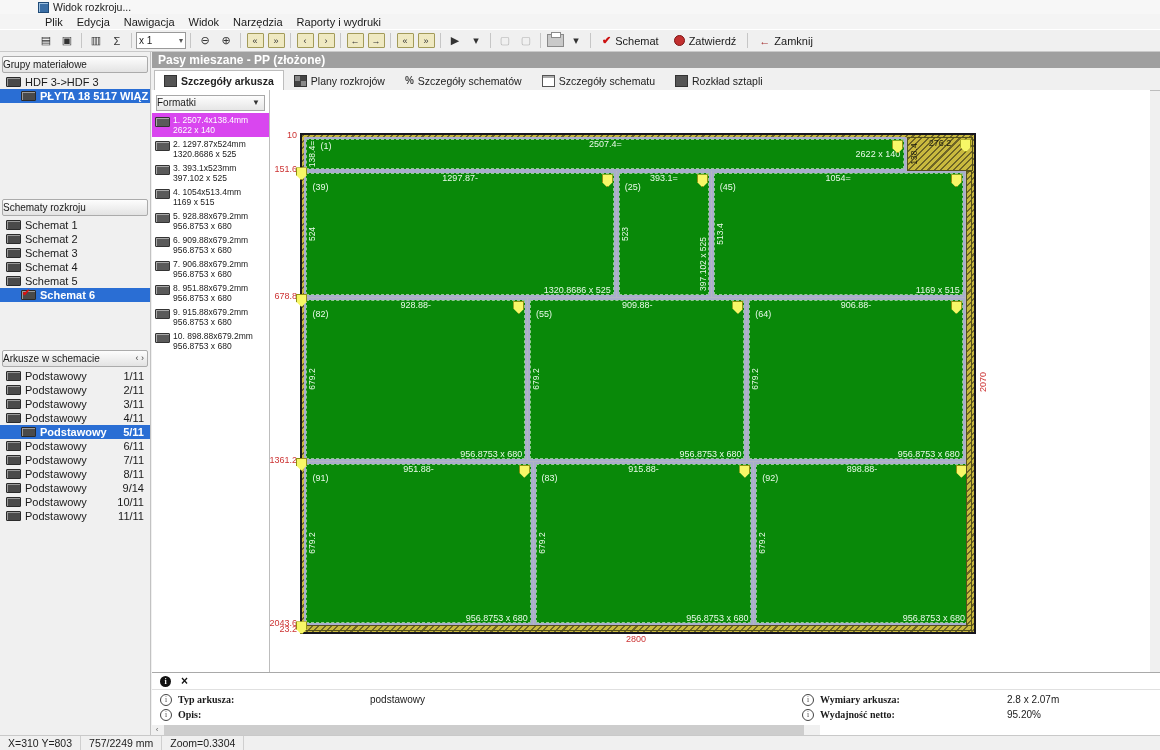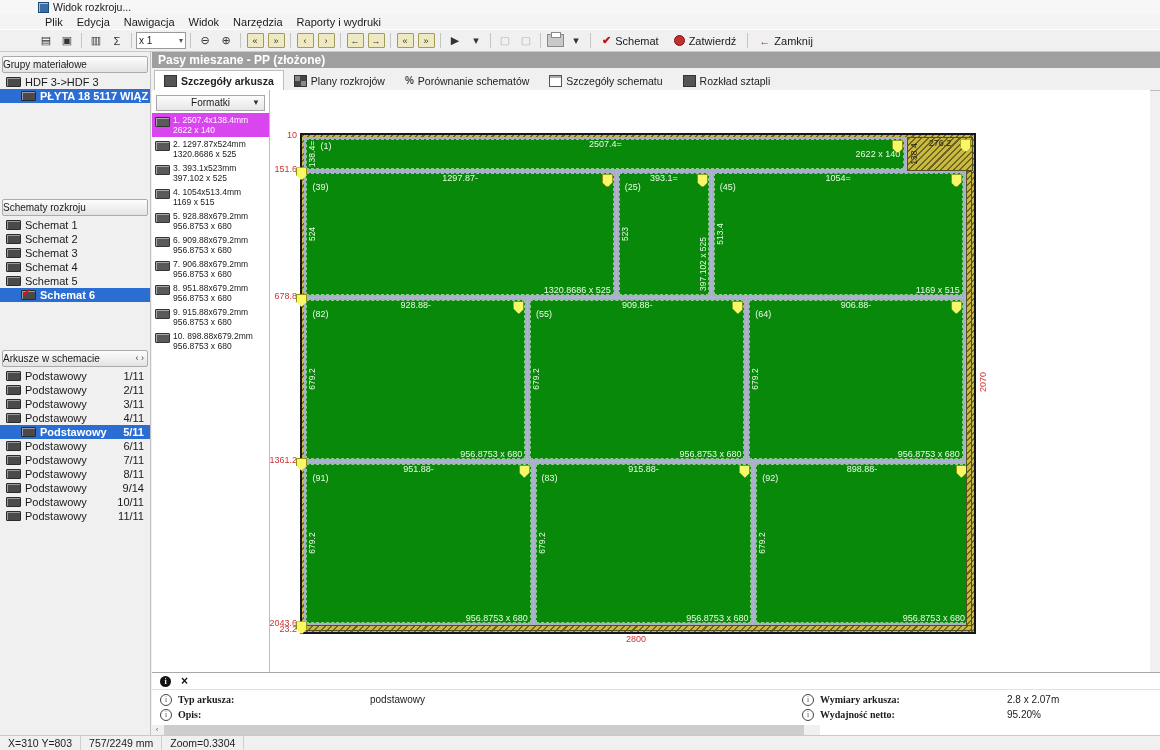--- a/index.html
+++ b/index.html
@@ -38,21 +38,21 @@
   #tabs{position:absolute;left:152px;top:68px;right:0;height:22px;background:#f0f0f0;border-bottom:1px solid #bdbdbd;display:flex;align-items:flex-end;padding-left:2px;}
   .tab{display:flex;align-items:center;gap:4px;height:19px;padding:0 9px;font-size:10.5px;border:1px solid transparent;border-bottom:none;cursor:default;color:#222;}
   .tab.active{background:#fff;border-color:#bdbdbd;font-weight:bold;}
   .tabicon{width:11px;height:10px;display:inline-block;}
   .ti-grid{background:linear-gradient(#555,#555),#999;background-size:100% 3px;background-repeat:repeat-y;border:1px solid #333;}
   .ti-quads{background:conic-gradient(#444 0 25%,#888 0 50%,#444 0 75%,#888 0);border:1px solid #333;}
   .ti-pct{background:none;border:none;color:#444;font-size:10px;font-weight:bold;width:auto;height:auto;line-height:10px;}
   .ti-doc{background:#fff;border:1px solid #555;box-shadow:inset 0 2px 0 #aaa;}
   
   #formatki{position:absolute;left:152px;top:90px;width:117px;bottom:78px;background:#fff;border-right:1px solid #bdbdbd;overflow:hidden;}
-  #fmt-header{margin:5px 4px 2px 4px;height:14px;line-height:14px;font-size:10px;text-align:center;background:linear-gradient(#fdfdfd,#e6e6e6);border:1px solid #a8a8a8;position:relative;}
+  #fmt-header{margin:5px 4px 2px 4px;height:14px;line-height:14px;font-size:10px;background:linear-gradient(#fdfdfd,#e6e6e6);border:1px solid #a8a8a8;position:relative;}
   #fmt-header .chev{position:absolute;right:4px;top:0;font-size:8px;color:#333;}
   .fmt{display:flex;gap:3px;padding:2px 2px 2px 3px;cursor:default;}
   .fmt .ico{flex:0 0 13px;width:13px;height:8px;margin-top:2px;background:#5a5a5a;border:1px solid #333;box-shadow:inset 1px 1px 0 #aaa;border-radius:1px;}
   .fmt .l1,.fmt .l2{font-size:8.5px;line-height:10px;white-space:nowrap;}
   .fmt.sel{background:#d946ef;color:#fff;}
   
   #canvas{position:absolute;left:270px;top:90px;right:10px;bottom:78px;background:#fff;overflow:hidden;}
   #sheet{position:absolute;left:30px;top:43px;width:672px;height:497px;background:#b4b6c4;border:2px solid #16161e;}
   .hatch{background:repeating-linear-gradient(135deg,#6e6526 0 1.5px,#c9b93e 1.5px 4.5px);}
   .trim{position:absolute;}
@@ -283,21 +283,21 @@
       <div class="tab active">
         <span class="tabicon ti-grid"></span>
         <span>Szczegóły arkusza</span>
       </div>
       <div class="tab">
         <span class="tabicon ti-quads"></span>
         <span>Plany rozkrojów</span>
       </div>
       <div class="tab">
         <span class="tabicon ti-pct">%</span>
-        <span>Porównanie schematów</span>
+        <span>Szczegóły schematów</span>
       </div>
       <div class="tab">
         <span class="tabicon ti-doc"></span>
         <span>Szczegóły schematu</span>
       </div>
       <div class="tab">
         <span class="tabicon ti-grid"></span>
         <span>Rozkład sztapli</span>
       </div>
     </div>

